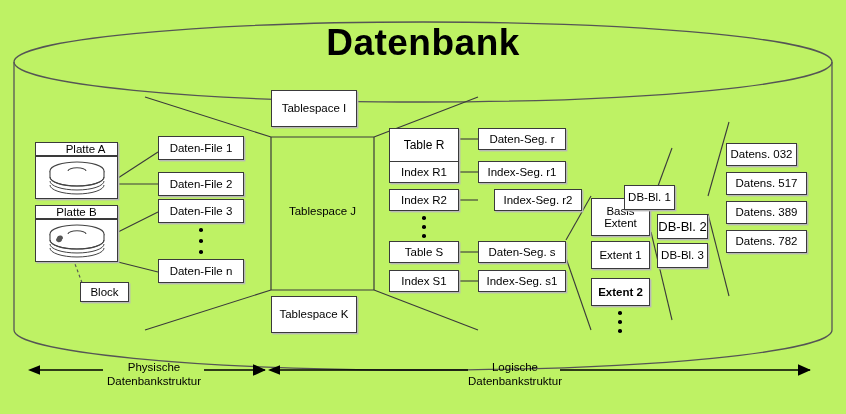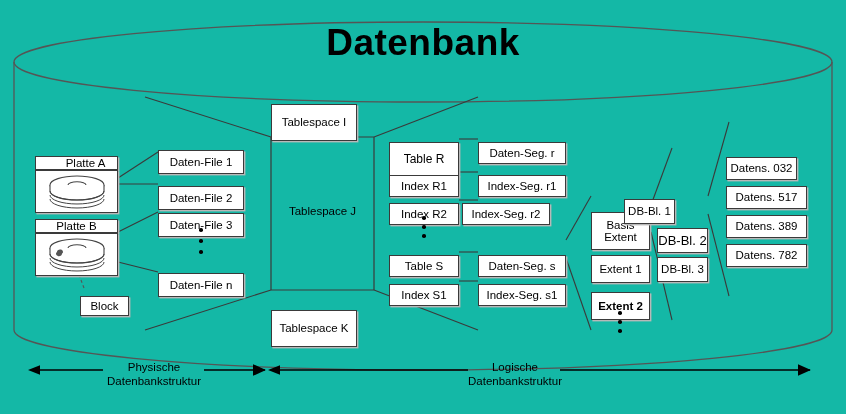--- a/index.html
+++ b/index.html
@@ -1,27 +1,26 @@
 <!DOCTYPE html>
 <html><head>
 <meta charset="utf-8">
 <style>
   html,body{margin:0;padding:0;background:#ffffff;}
   body{font-family:"Liberation Sans",sans-serif;}
-  #stage{position:relative;width:846px;height:414px;background:#14b8a6;overflow:hidden;}
+  #stage{position:relative;width:846px;height:414px;background:#bef264;overflow:hidden;}
   #svgroot{position:absolute;left:0;top:0;width:846px;height:414px;}
   .boxtxt{
     position:absolute;box-sizing:border-box;
     background:#ffffff;border:1.2px solid #3a3a3a;
     box-shadow:1.4px 1.4px 0 #b8b8b8;
     display:flex;align-items:center;justify-content:center;
     text-align:center;color:#000;line-height:1.05;
     font-family:"Liberation Sans",sans-serif;
     white-space:pre-line;
-    margin-top:14px;
   }
   .title{
     position:absolute;left:0;top:22px;width:846px;text-align:center;
     font-size:37px;font-weight:700;color:#000;letter-spacing:.5px;
     font-family:"Liberation Sans",sans-serif;
   }
   .axlabel{
     position:absolute;text-align:center;font-size:11.5px;color:#000;
     line-height:1.25;font-family:"Liberation Sans",sans-serif;white-space:pre-line;
   }
@@ -161,21 +160,21 @@
   <div class="dots" style="left:422px;top:216px;width:4px;height:22px;">
     <i></i>
       <i></i>
       <i></i>
   </div>
   <div class="boxtxt" style="left:389px;top:241px;width:70px;height:22px;font-size:11.5px;">Table S</div>
   <div class="boxtxt" style="left:389px;top:270px;width:70px;height:22px;font-size:11.5px;">Index S1</div>
 
   <div class="boxtxt" style="left:478px;top:128px;width:88px;height:22px;font-size:11.5px;">Daten-Seg. r</div>
   <div class="boxtxt" style="left:478px;top:161px;width:88px;height:22px;font-size:11.5px;">Index-Seg. r1</div>
-  <div class="boxtxt" style="left:462px;top:189px;width:88px;height:22px;font-size:11.5px;">Index-Seg. r2</div>
+  <div class="boxtxt" style="left:494px;top:189px;width:88px;height:22px;font-size:11.5px;">Index-Seg. r2</div>
   <div class="boxtxt" style="left:478px;top:241px;width:88px;height:22px;font-size:11.5px;">Daten-Seg. s</div>
   <div class="boxtxt" style="left:478px;top:270px;width:88px;height:22px;font-size:11.5px;">Index-Seg. s1</div>
 
   <div class="boxtxt" style="left:591px;top:198px;width:59px;height:38px;font-size:11.5px;">Basis
 Extent</div>
   <div class="boxtxt" style="left:591px;top:241px;width:59px;height:28px;font-size:11.5px;">Extent 1</div>
   <div class="boxtxt" style="left:591px;top:278px;width:59px;height:28px;font-size:11.5px;font-weight:bold;">Extent 2</div>
   <div class="dots" style="left:618px;top:311px;width:4px;height:22px;">
     <i></i>
       <i></i>

